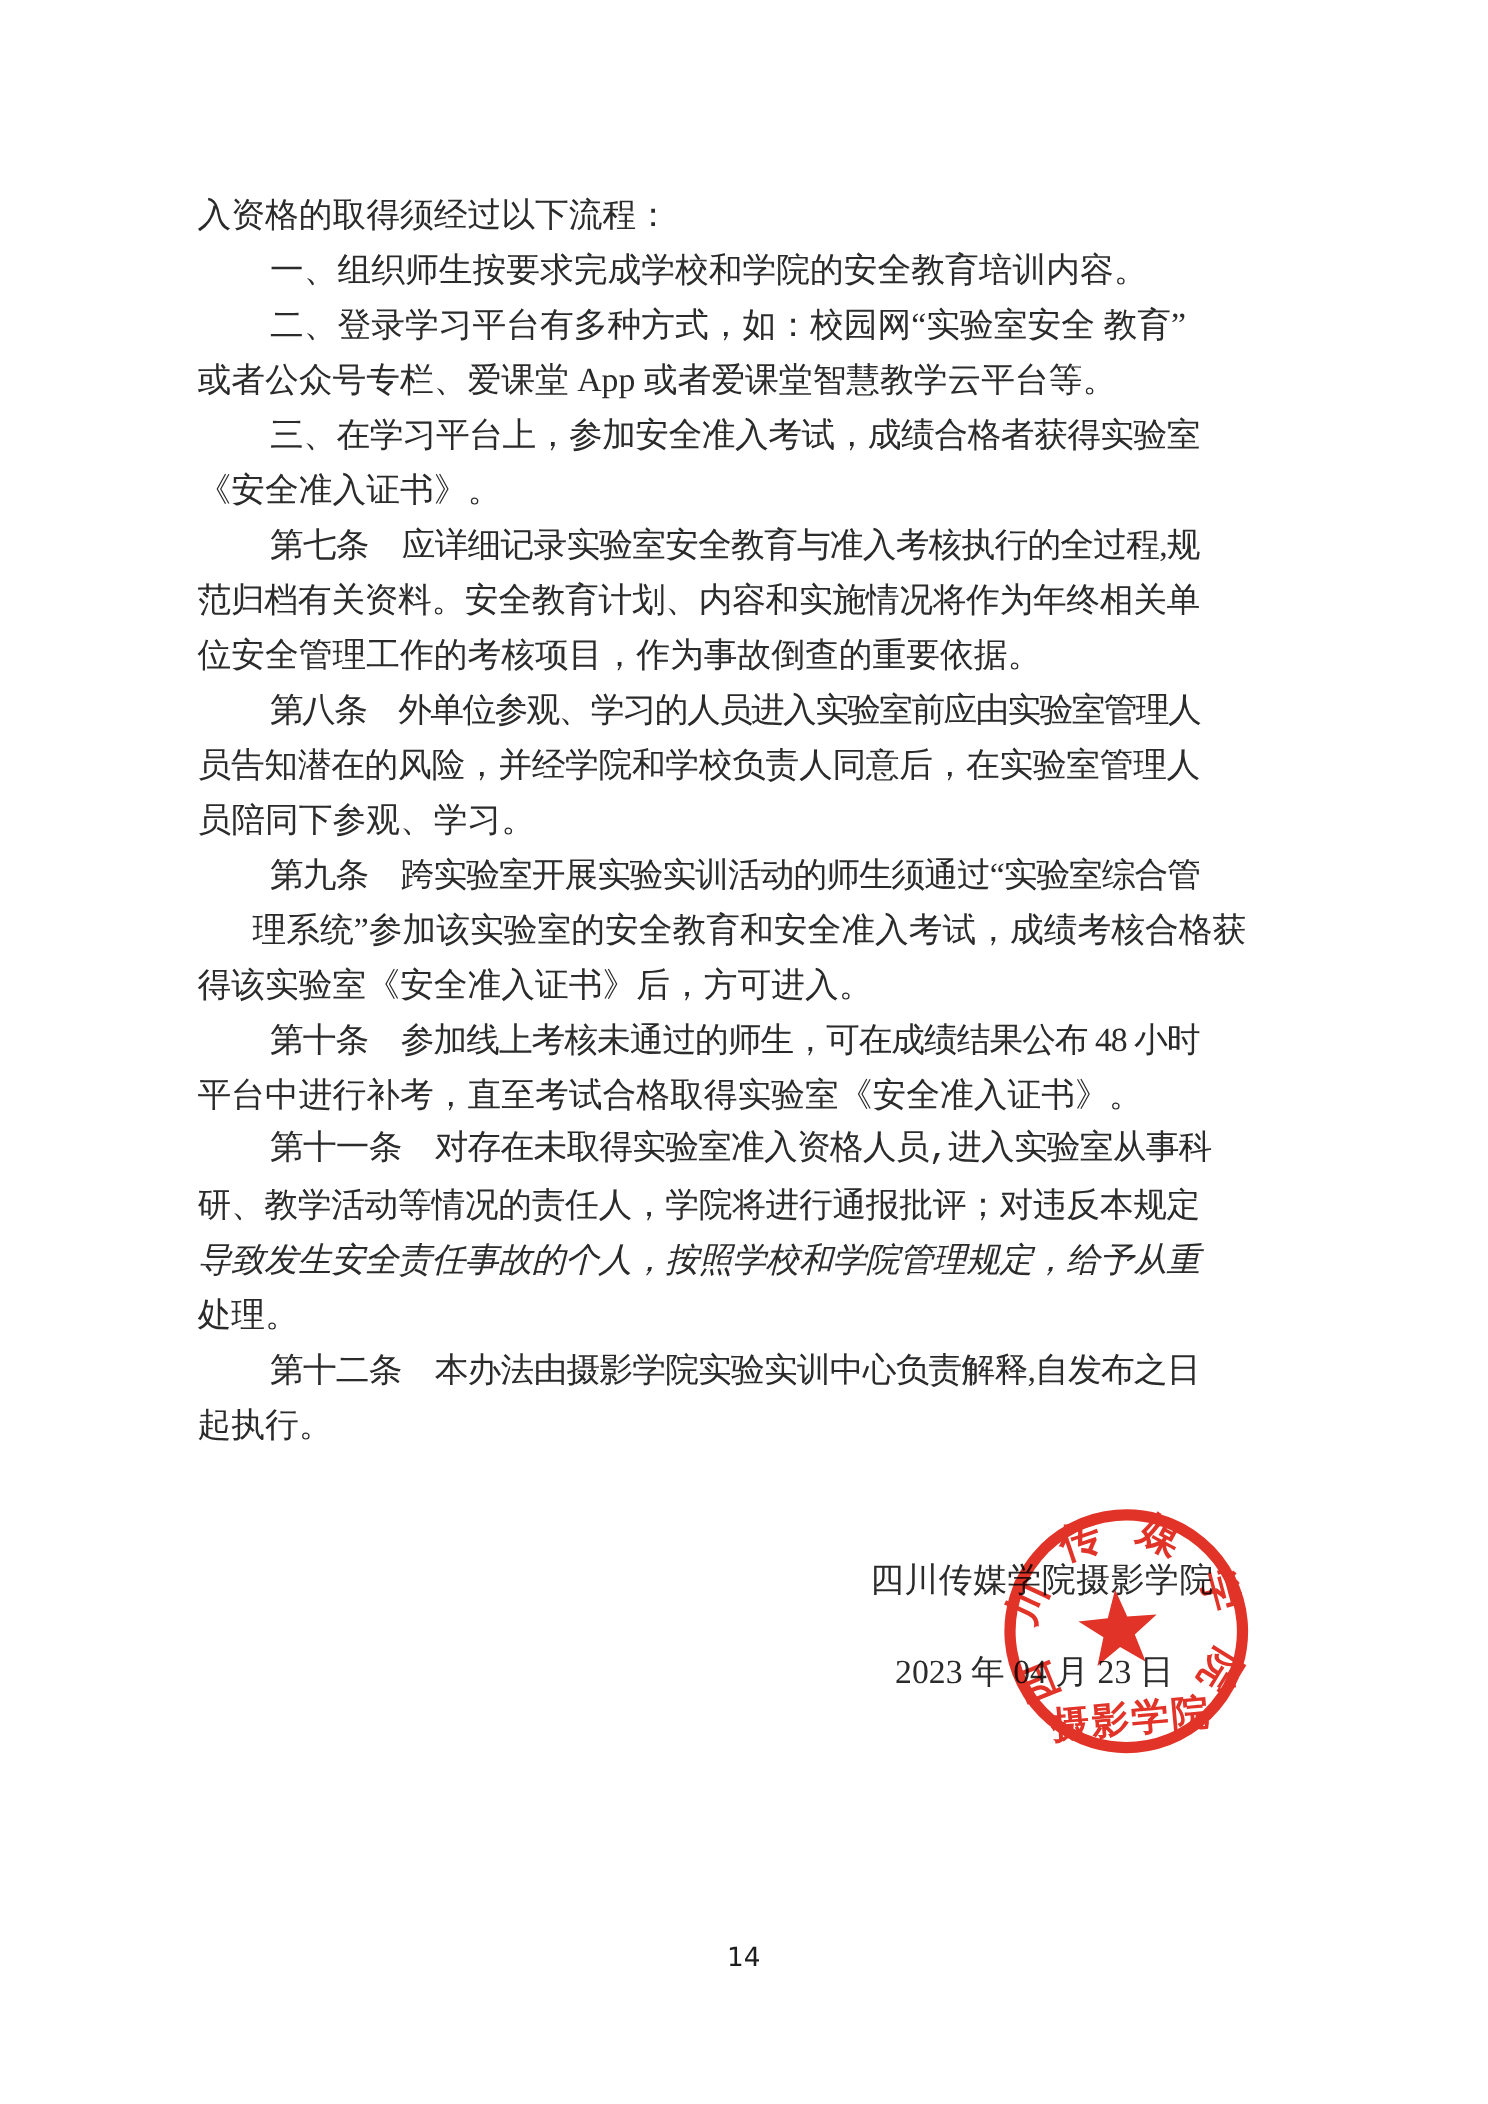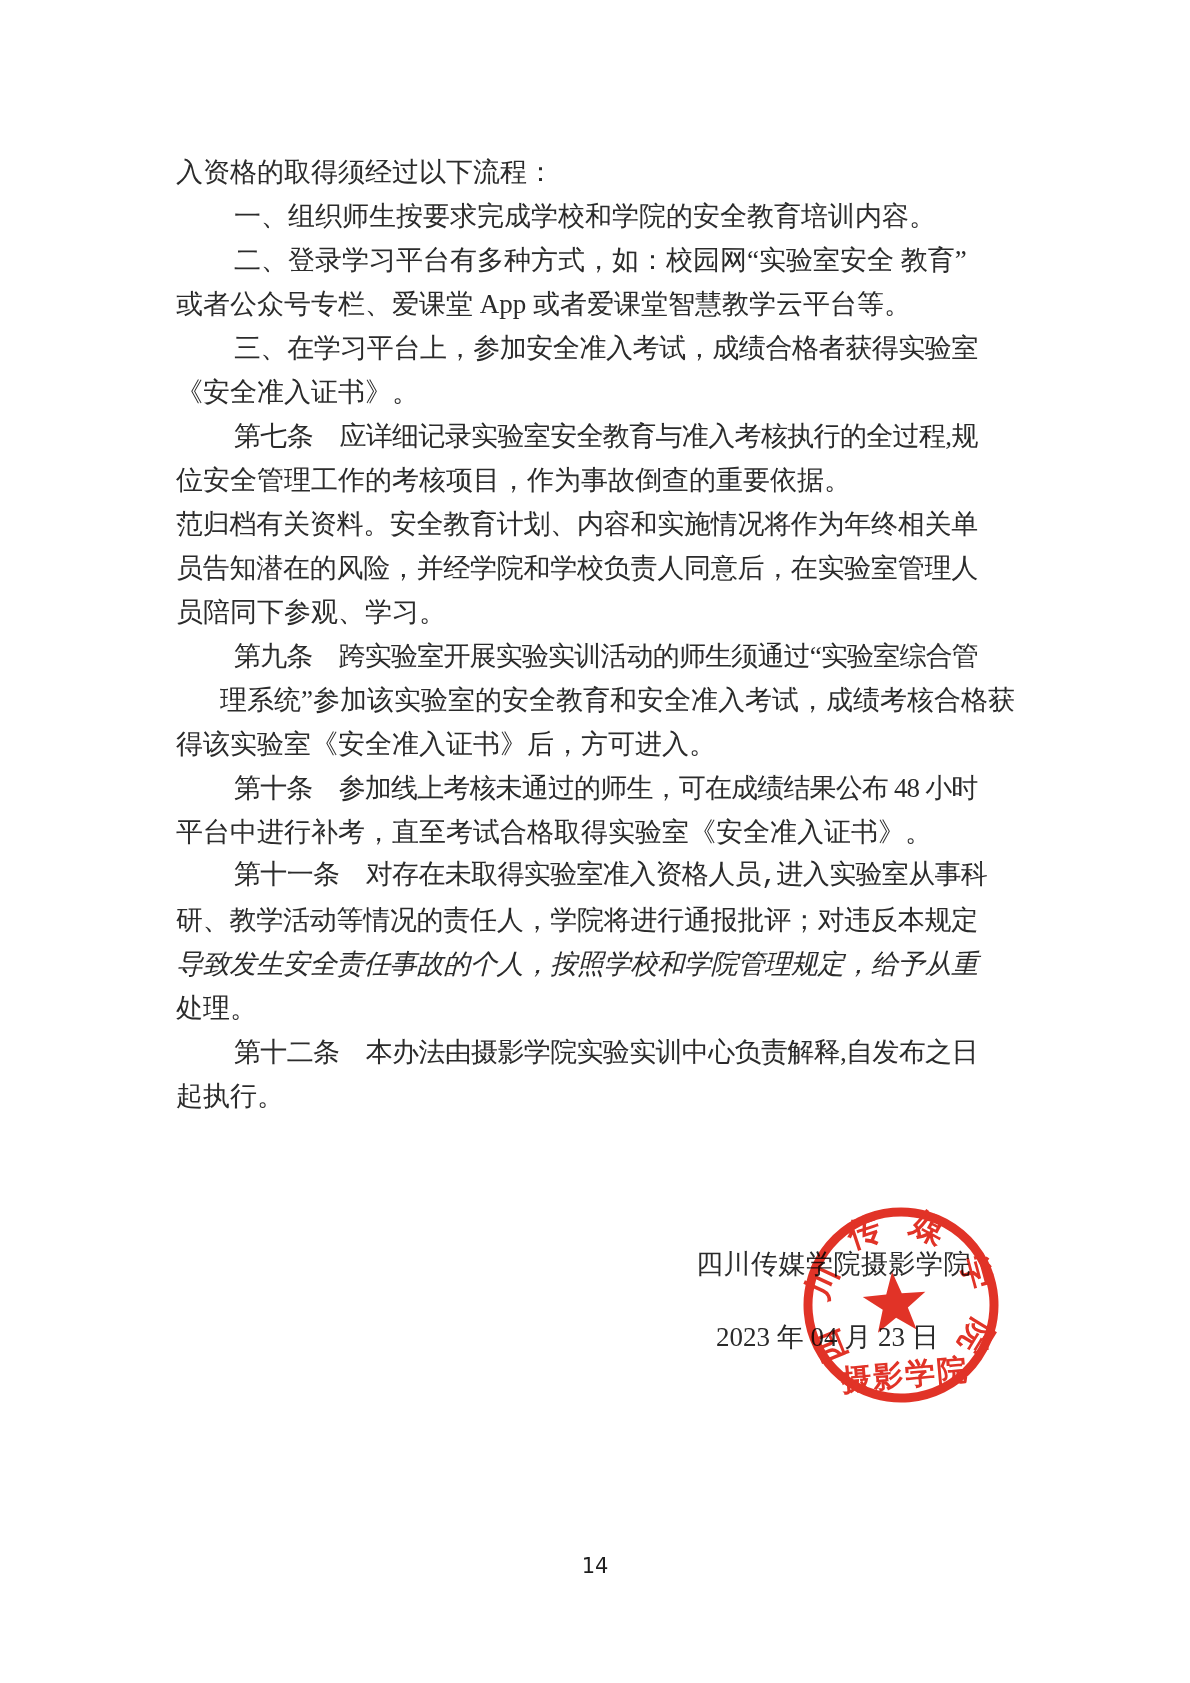--- a/index.html
+++ b/index.html
@@ -12,21 +12,21 @@
   .page {
     position: relative;
     width: 1190px;
     height: 1683px;
     background: var(--paper);
     overflow: hidden;
     font-family: "Liberation Serif", "DejaVu Serif", serif;
   }
   .body-text {
     position: absolute;
-    left: 176px;
+    left: 158px;
     top: 150px;
     width: 802px;
     color: var(--ink);
   }
   .line {
     height: 44px;
     line-height: 44px;
     font-size: 27px;
     white-space: pre;
     color: var(--ink);
@@ -81,22 +81,23 @@
 <div class="page">
 
   <div class="body-text">
       <div class="line">入资格的取得须经过以下流程：</div>
       <div class="line indent">一、组织师生按要求完成学校和学院的安全教育培训内容。</div>
       <div class="line indent" style="letter-spacing: 0px;">二、登录学习平台有多种方式，如：校园网“实验室安全 教育”</div>
       <div class="line">或者公众号专栏、爱课堂 App 或者爱课堂智慧教学云平台等。</div>
       <div class="line indent" style="letter-spacing: -0.428571px;">三、在学习平台上，参加安全准入考试，成绩合格者获得实验室</div>
       <div class="line">《安全准入证书》。</div>
       <div class="line indent" style="letter-spacing: -0.655172px;">第七条　应详细记录实验室安全教育与准入考核执行的全过程,规</div>
+      <div class="line" style="letter-spacing: -0.266667px;">范归档有关资料。安全教育计划、内容和实施情况将作为年终相关单</div>
       <div class="line">位安全管理工作的考核项目，作为事故倒查的重要依据。</div>
-      <div class="line" style="letter-spacing: -0.266667px;">范归档有关资料。安全教育计划、内容和实施情况将作为年终相关单</div>
+      <div class="line indent" style="letter-spacing: -1.34483px;">第八条　外单位参观、学习的人员进入实验室前应由实验室管理人</div>
       <div class="line" style="letter-spacing: -0.266667px;">员告知潜在的风险，并经学院和学校负责人同意后，在实验室管理人</div>
       <div class="line">员陪同下参观、学习。</div>
       <div class="line indent" style="letter-spacing: -0.827586px;">第九条　跨实验室开展实验实训活动的师生须通过“实验室综合管</div>
       <div class="line" style="letter-spacing: 0px; margin-left: 44px;">理系统”参加该实验室的安全教育和安全准入考试，成绩考核合格获</div>
       <div class="line">得该实验室《安全准入证书》后，方可进入。</div>
       <div class="line indent" style="letter-spacing: -0.83871px;">第十条　参加线上考核未通过的师生，可在成绩结果公布 48 小时</div>
       <div class="line">平台中进行补考，直至考试合格取得实验室《安全准入证书》。</div>
       <div class="line indent" style="letter-spacing: -0.655172px; font-family: Liberation Mono, monospace;">第十一条　对存在未取得实验室准入资格人员,进入实验室从事科</div>
       <div class="line" style="letter-spacing: -0.266667px;">研、教学活动等情况的责任人，学院将进行通报批评；对违反本规定</div>
       <div class="line" style="letter-spacing: -0.266667px; font-style: italic;">导致发生安全责任事故的个人，按照学校和学院管理规定，给予从重</div>

